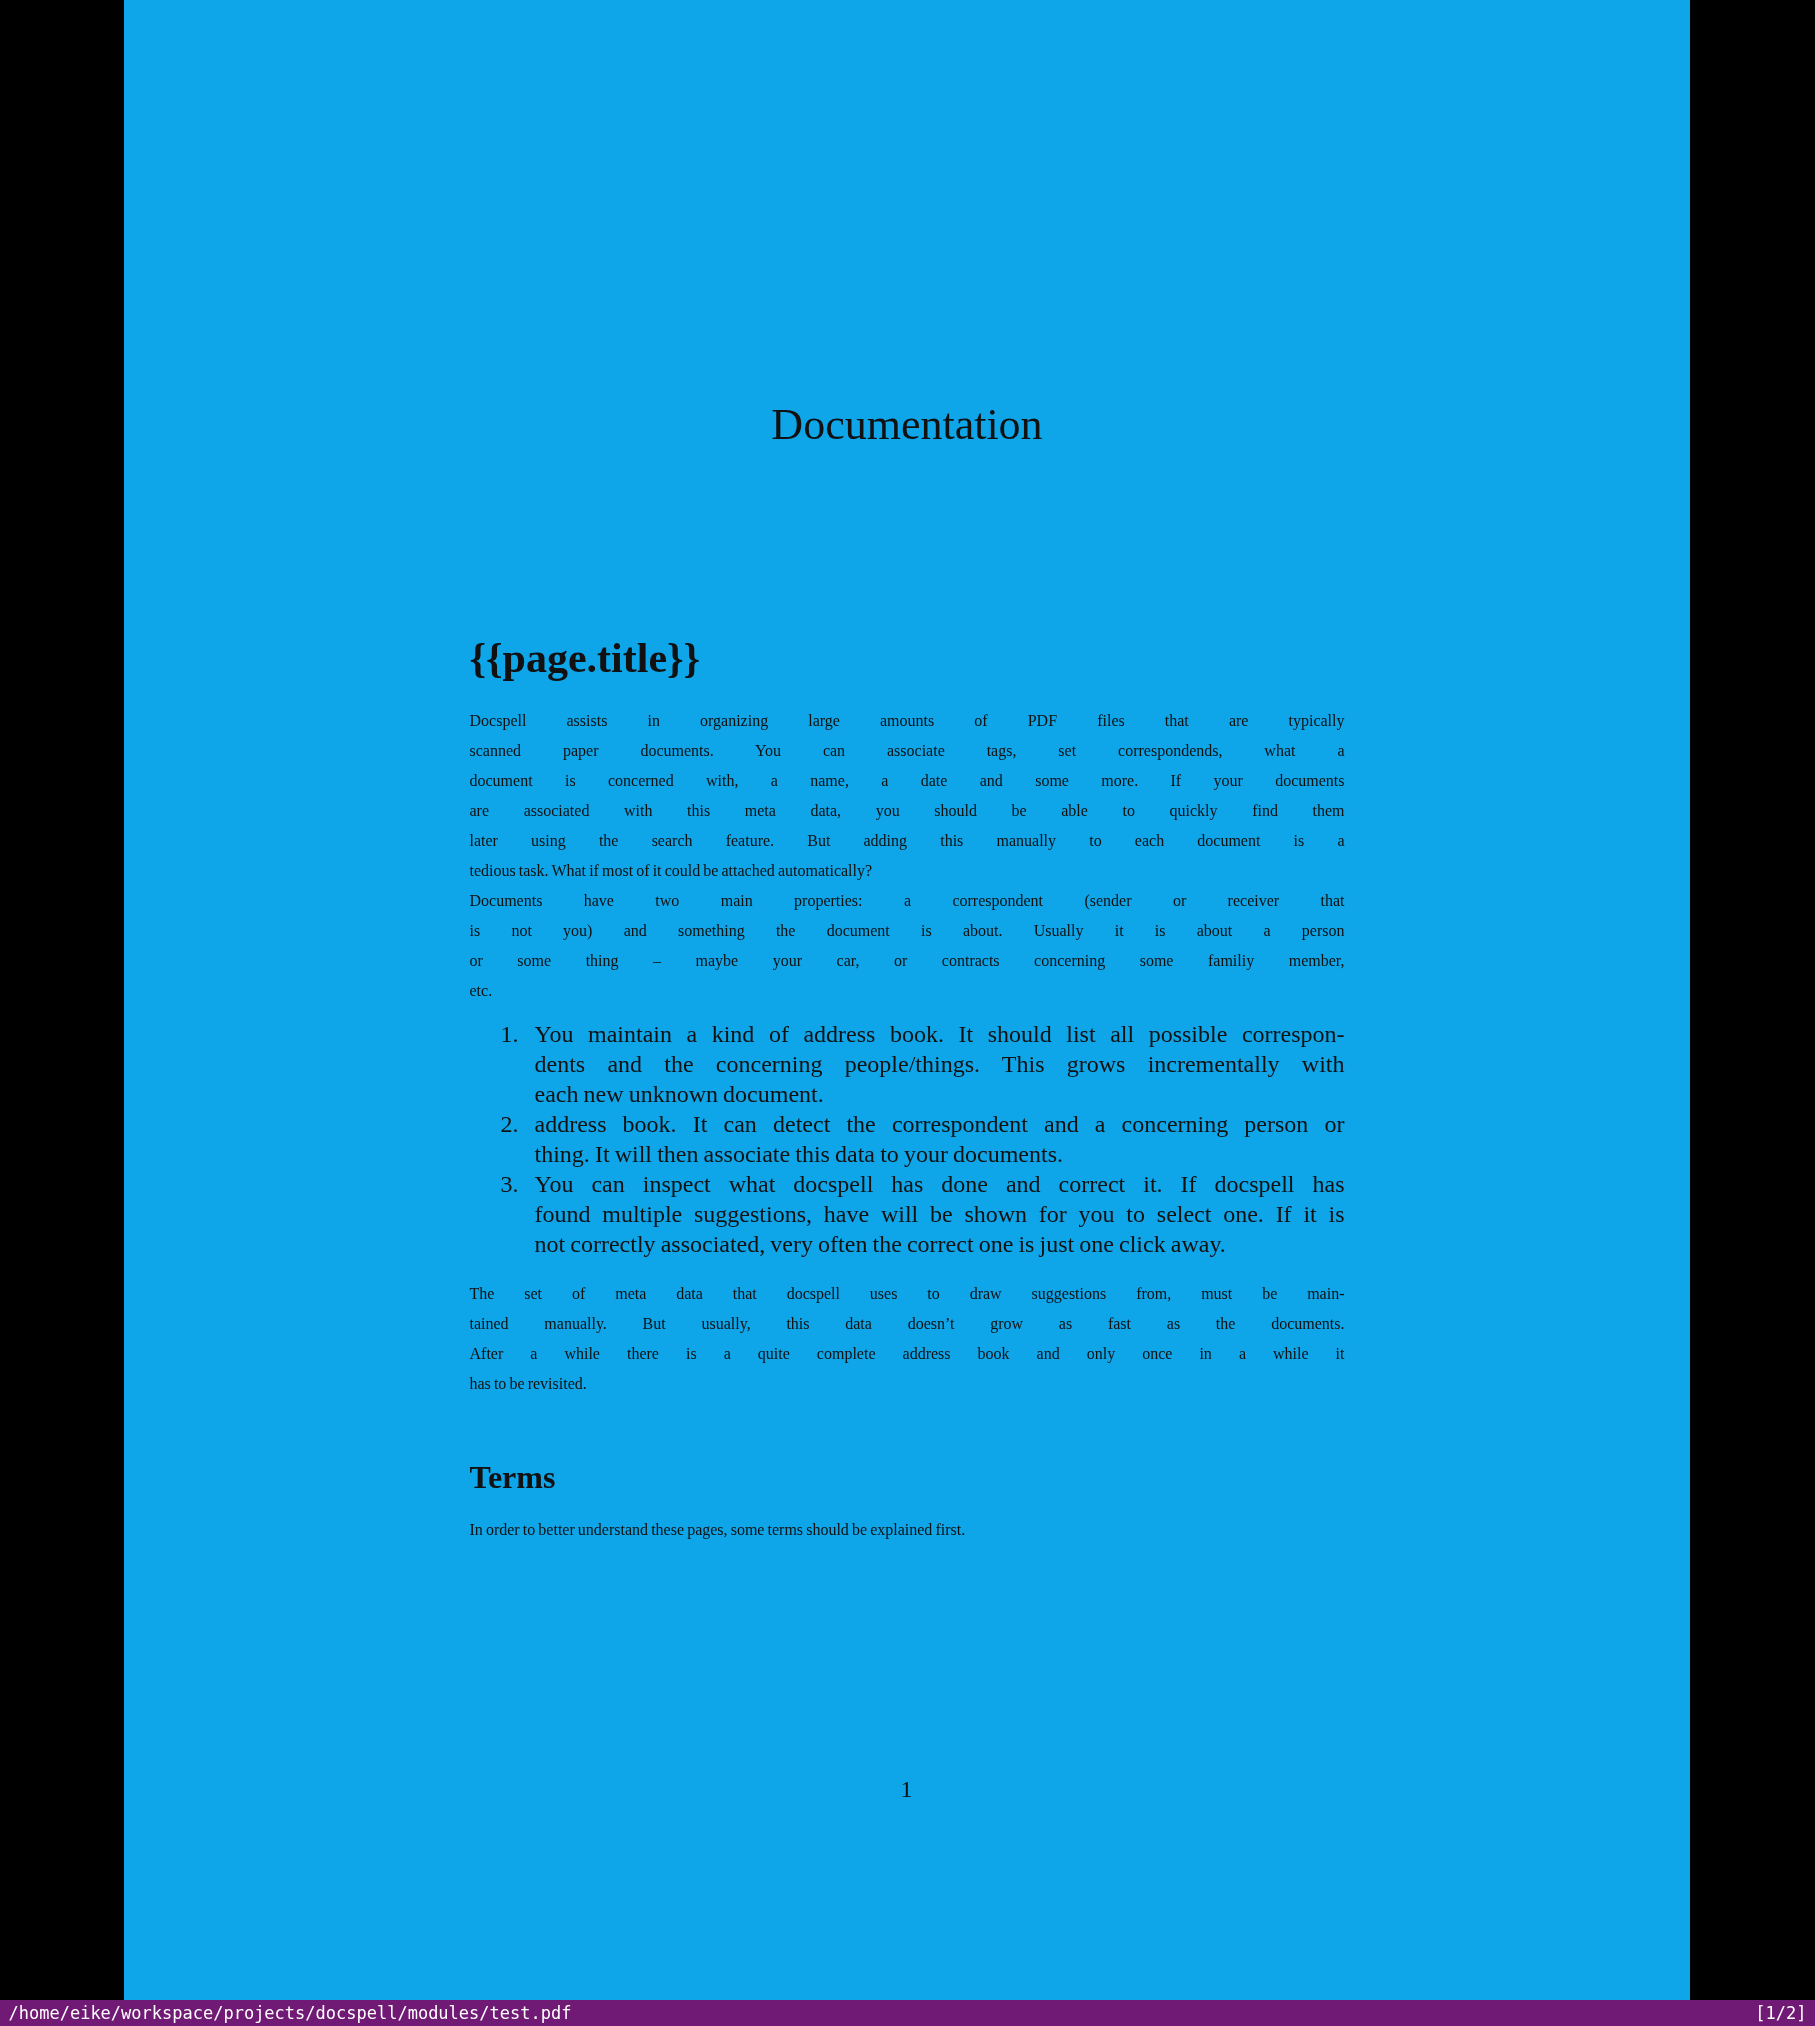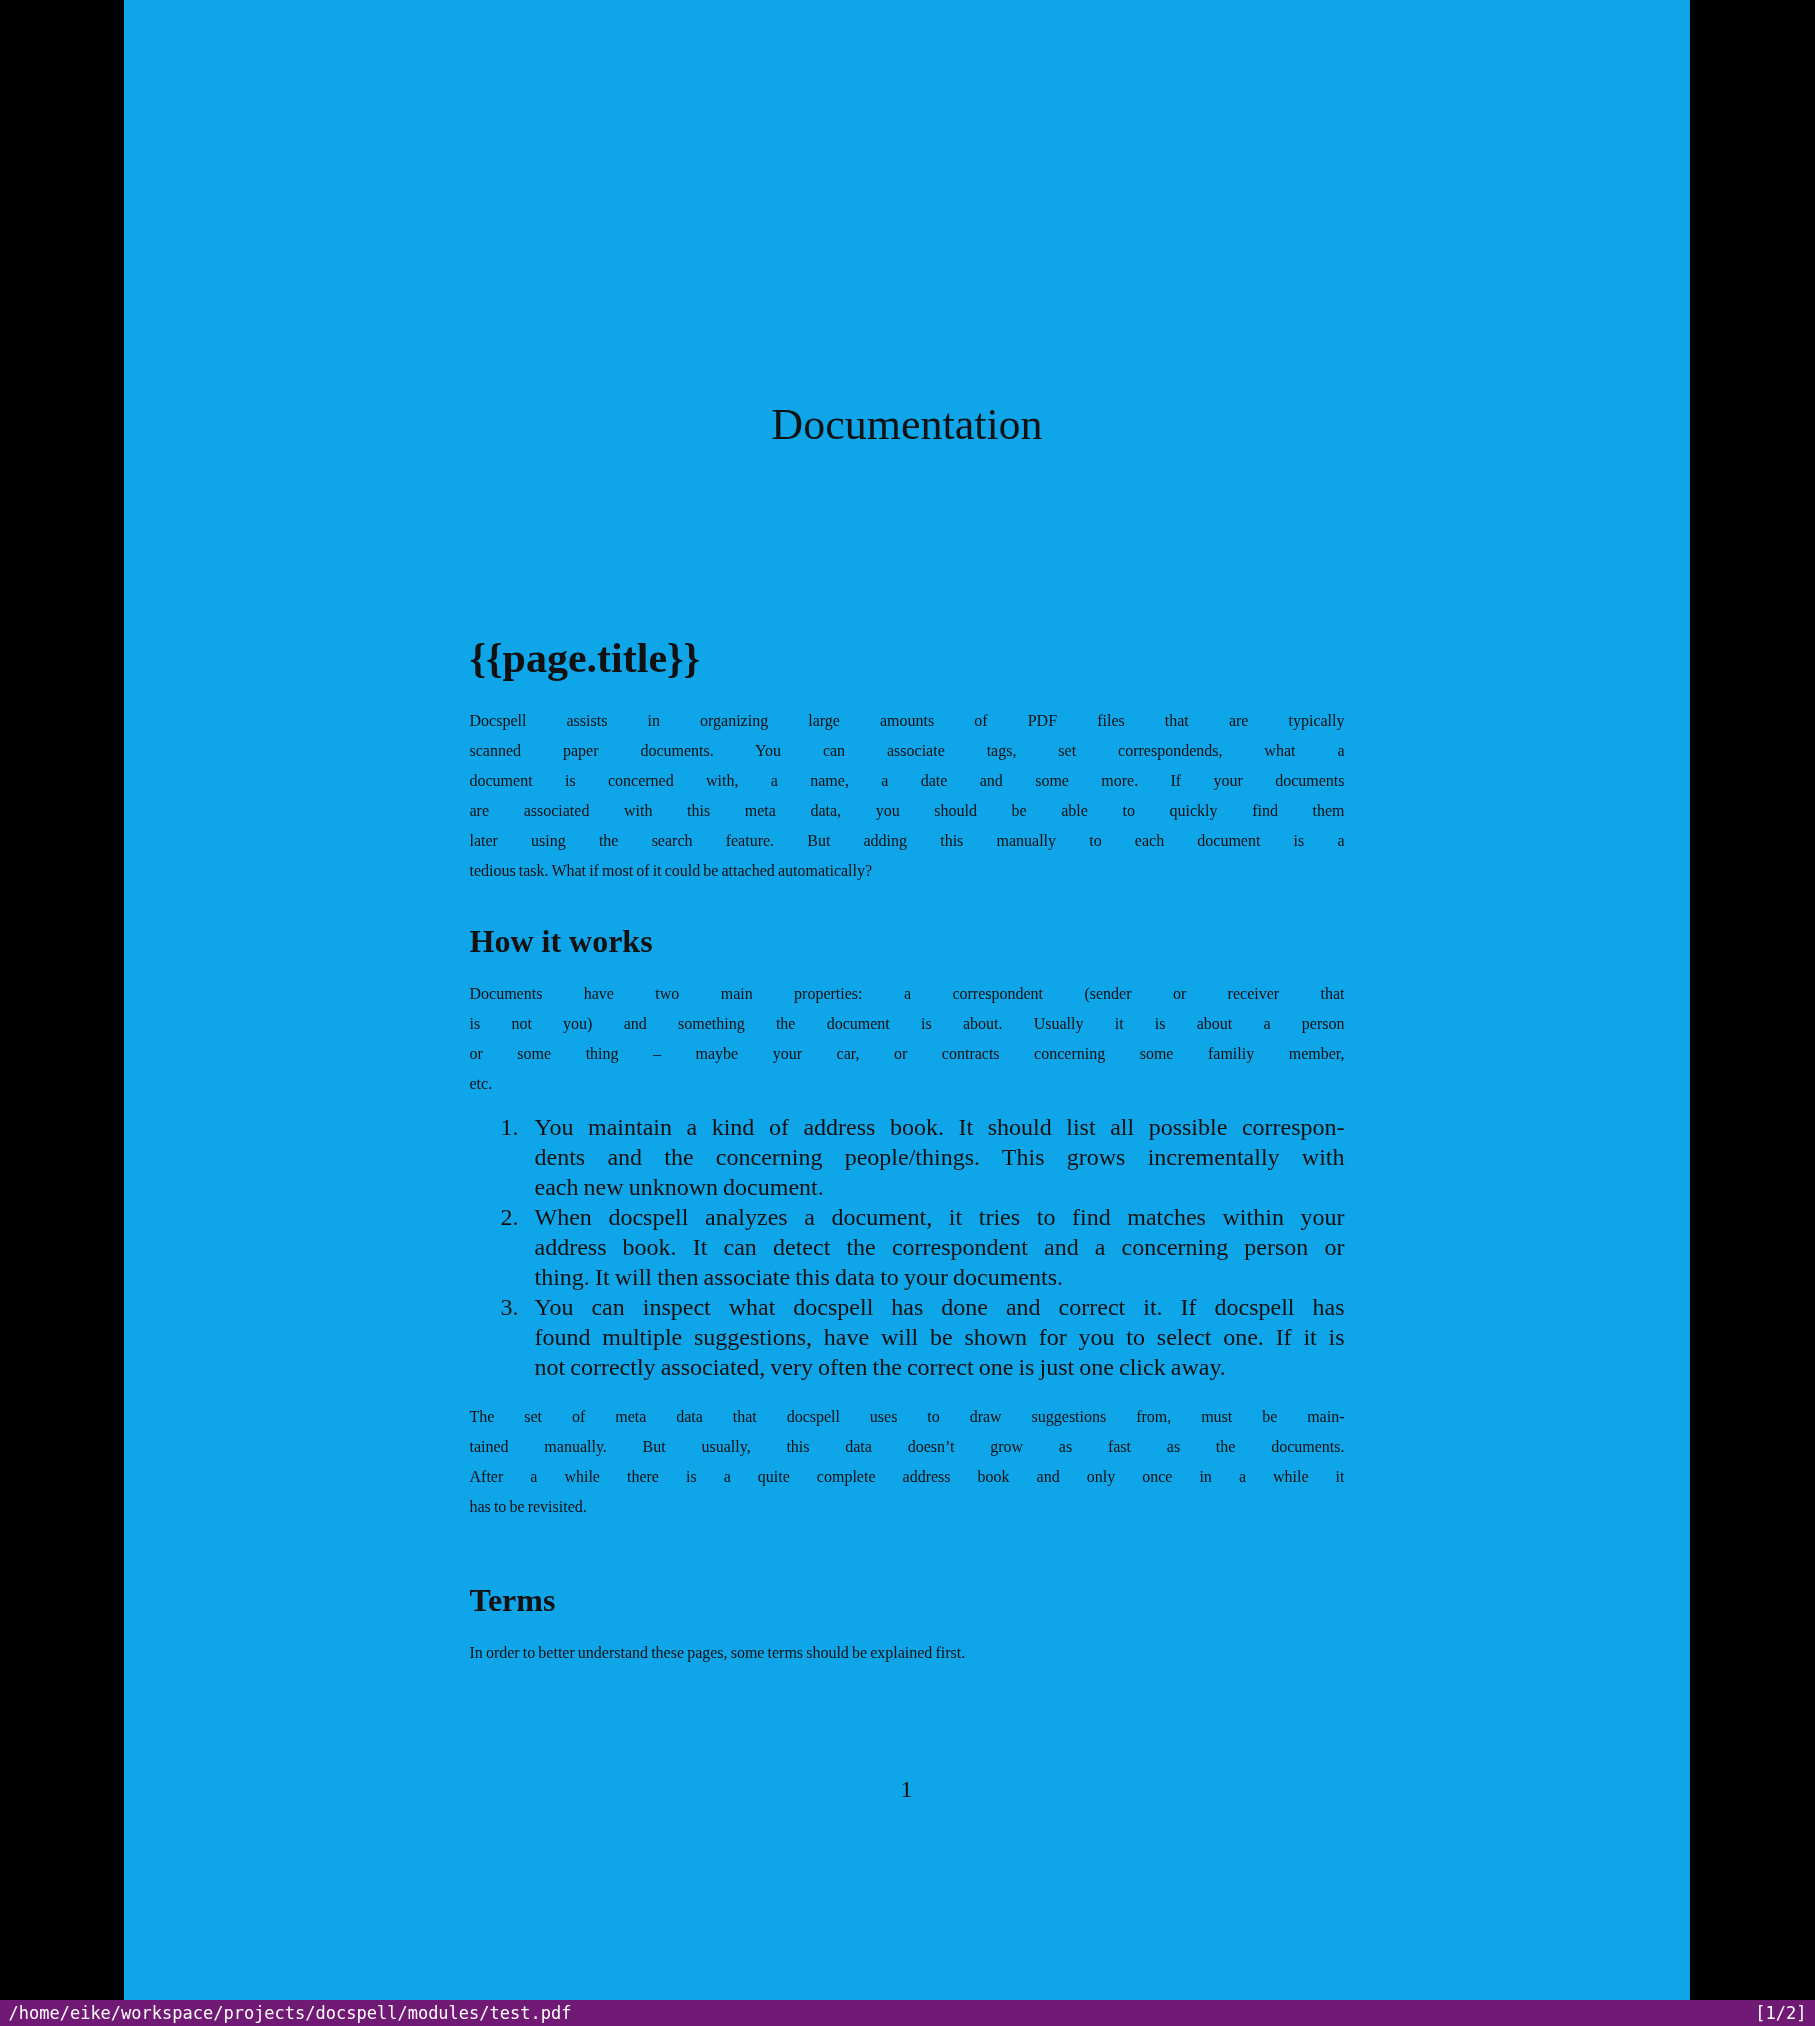--- a/index.html
+++ b/index.html
@@ -115,21 +115,20 @@
 
       <div class="para">
           <div class="line">Docspell assists in organizing large amounts of PDF files that are typically</div>
           <div class="line">scanned paper documents. You can associate tags, set correspondends, what a</div>
           <div class="line">document is concerned with, a name, a date and some more. If your documents</div>
           <div class="line">are associated with this meta data, you should be able to quickly find them</div>
           <div class="line">later using the search feature. But adding this manually to each document is a</div>
           <div class="line last">tedious task. What if most of it could be attached automatically?</div>
         </div>
 
-      <h3 class="sub-title">How it works</h3>
 
       <div class="para">
           <div class="line">Documents have two main properties: a correspondent (sender or receiver that</div>
           <div class="line">is not you) and something the document is about. Usually it is about a person</div>
           <div class="line">or some thing – maybe your car, or contracts concerning some familiy member,</div>
           <div class="line last">etc.</div>
         </div>
 
       <div class="num-list">
 
@@ -138,21 +137,20 @@
           <div class="item-body">
               <div class="line">You maintain a kind of address book. It should list all possible correspon-</div>
               <div class="line">dents and the concerning people/things. This grows incrementally with</div>
               <div class="line last">each new unknown document.</div>
             </div>
         </div>
 
         <div class="list-item">
           <div class="item-num">2.</div>
           <div class="item-body">
-              <div class="line">When docspell analyzes a document, it tries to find matches within your</div>
               <div class="line">address book. It can detect the correspondent and a concerning person or</div>
               <div class="line last">thing. It will then associate this data to your documents.</div>
             </div>
         </div>
 
         <div class="list-item">
           <div class="item-num">3.</div>
           <div class="item-body">
               <div class="line">You can inspect what docspell has done and correct it. If docspell has</div>
               <div class="line">found multiple suggestions, have will be shown for you to select one. If it is</div>

